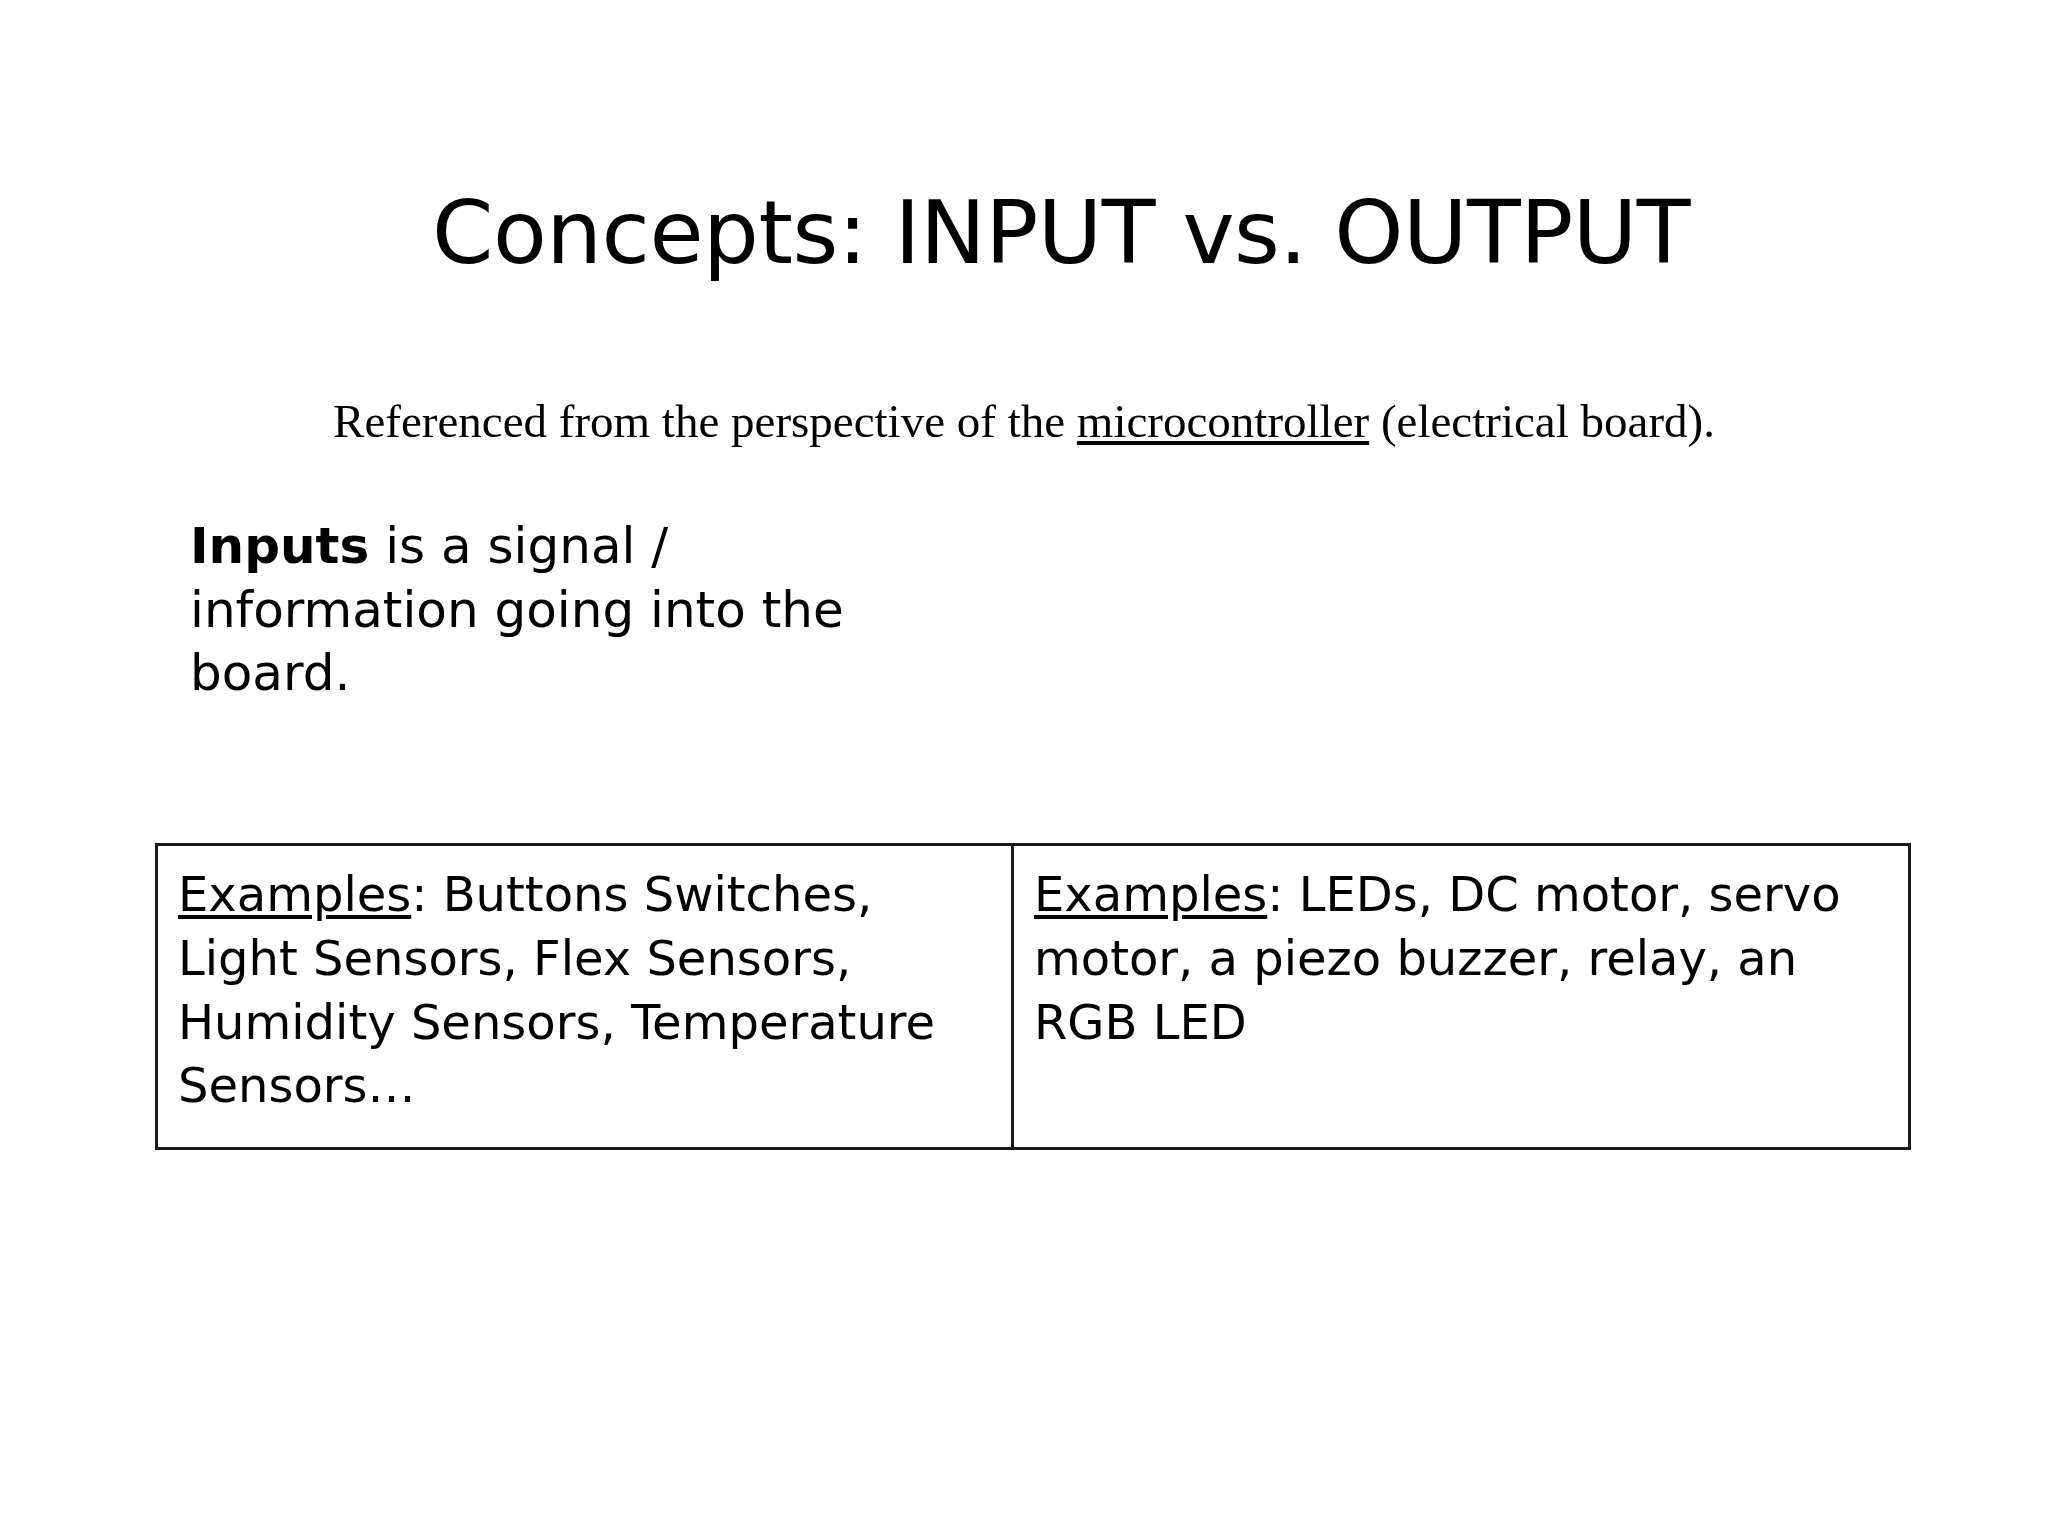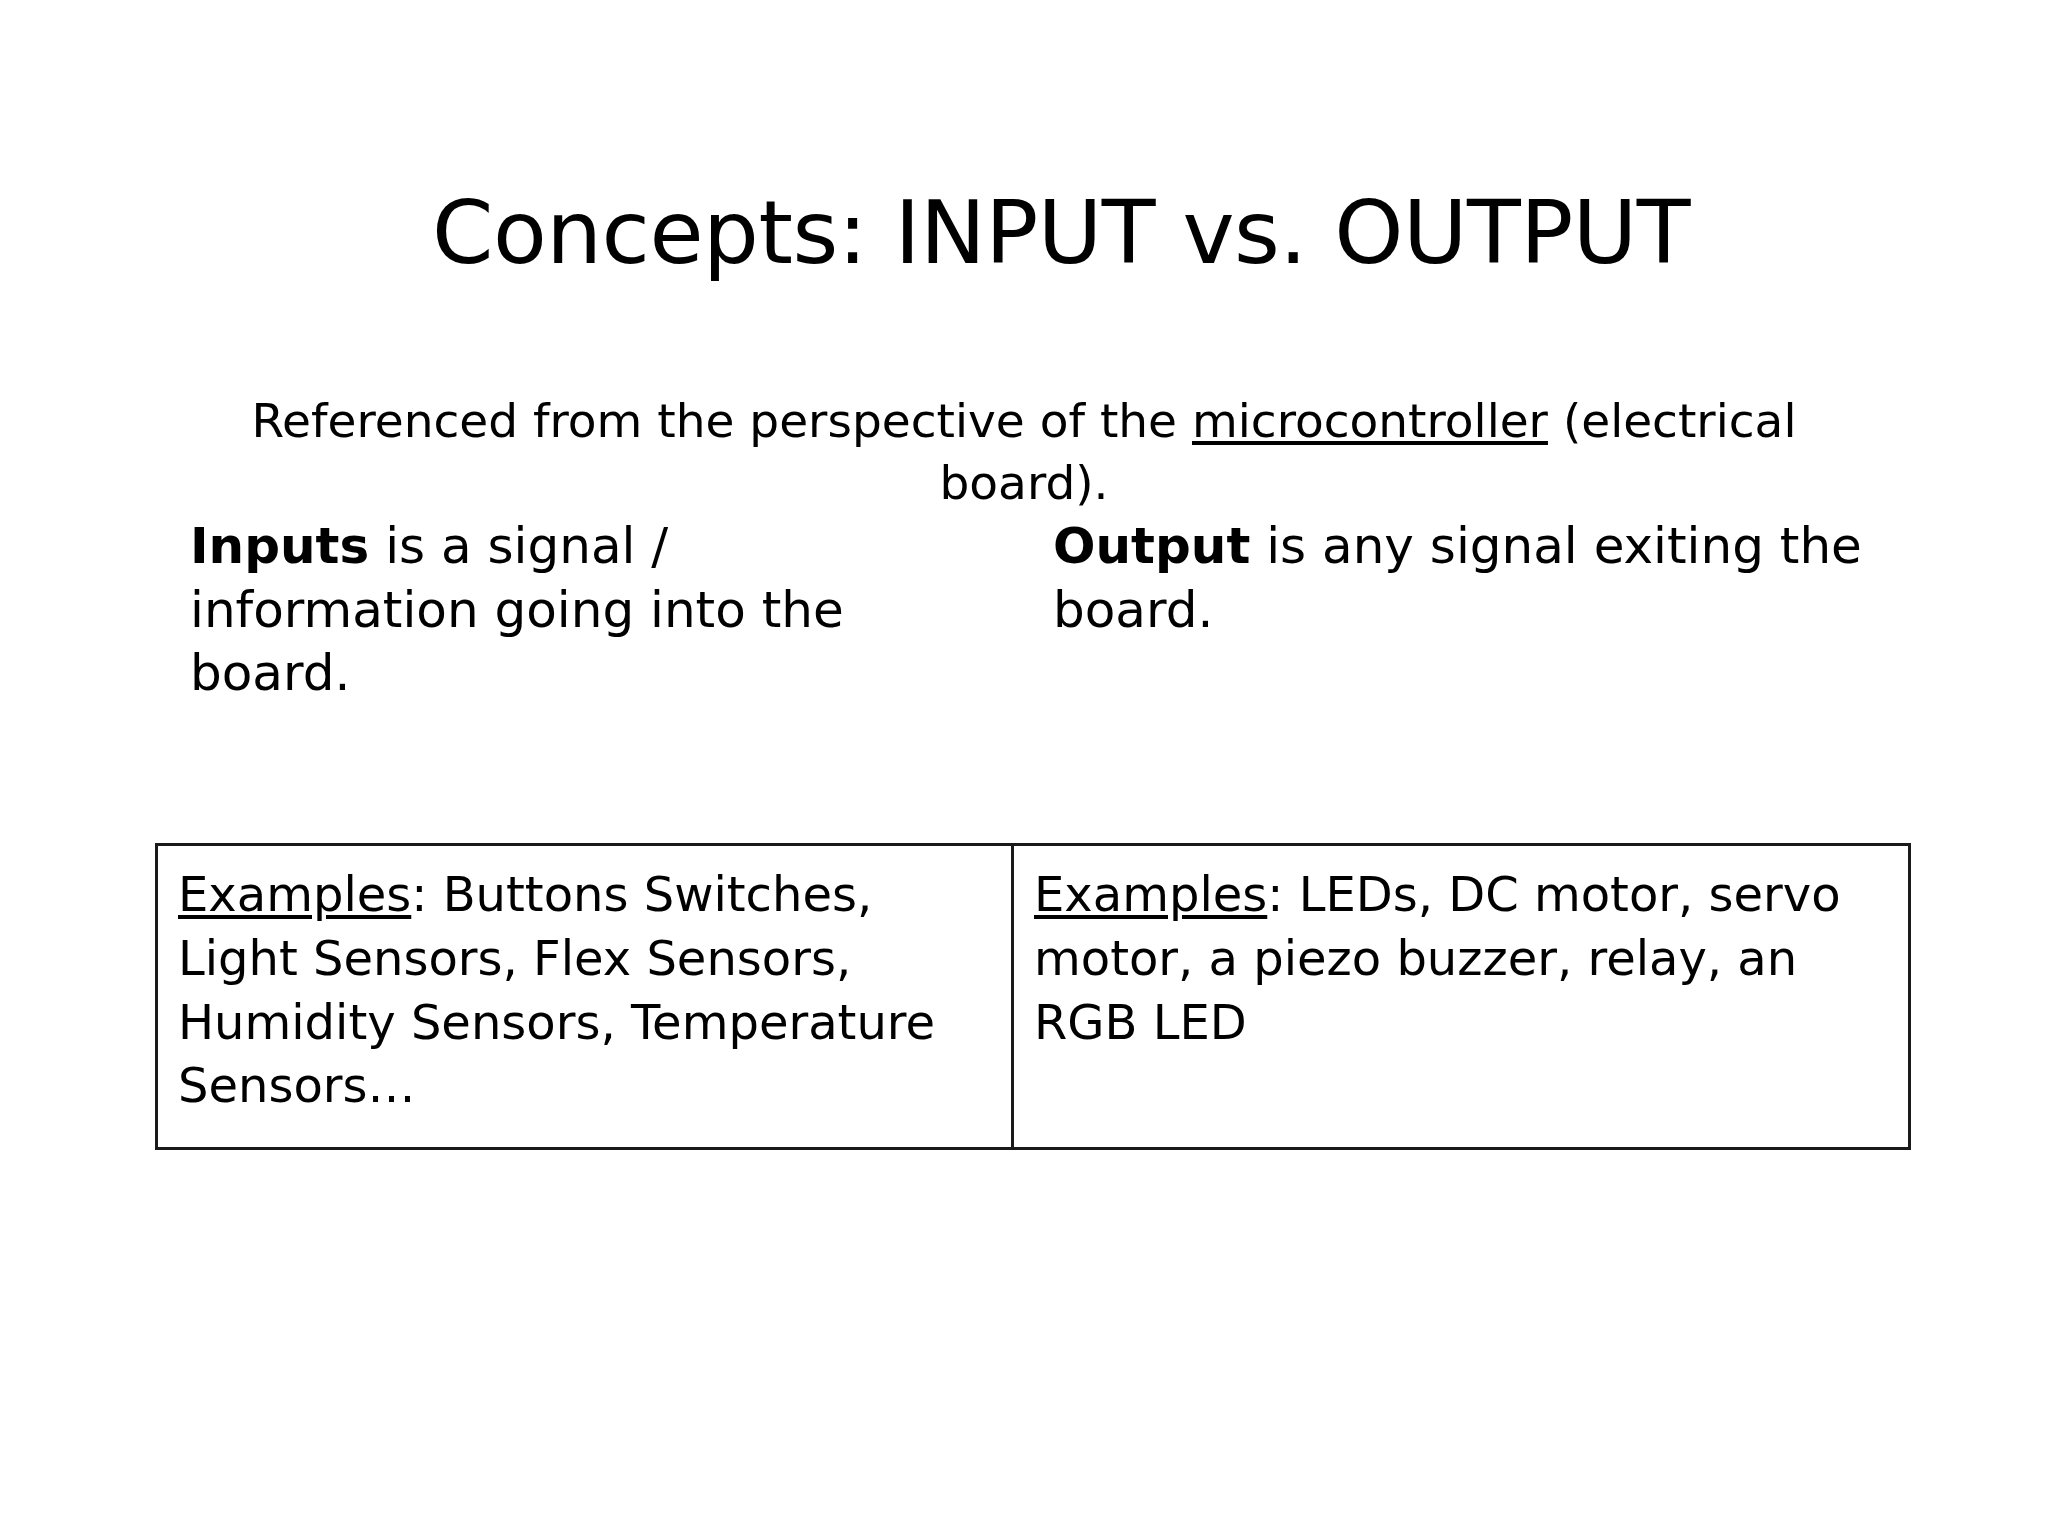--- a/index.html
+++ b/index.html
@@ -40,20 +40,21 @@
   
   .subtitle {
     position: absolute;
     left: 174px;
     top: 390px;
     width: 1700px;
     text-align: center;
     font-size: 47px;
     line-height: 1.32;
     font-weight: 400;
+    font-family: Liberation Serif, serif;
   }
   .u { text-decoration: underline; text-underline-offset: 4px; }
 
   
   .col {
     position: absolute;
     top: 515px;
     font-size: 50px;
     line-height: 1.27;
     font-weight: 400;
@@ -96,23 +97,20 @@
   <h1 class="slide-title">Concepts: INPUT vs. OUTPUT</h1>
 
   <div class="subtitle">
     <span>Referenced from the perspective of the </span><span class="u">microcontroller</span><span> (electrical board).</span>
   </div>
 
   <div class="col col-left">
     <span class="lead">Inputs</span><span> is a signal / information going into the board.</span>
   </div>
 
-  <div class="col col-right">
-    <span class="lead">Output</span><span> is any signal exiting the board.</span>
-  </div>
 
   <div class="examples-table">
     <div class="cell cell-left">
       <span class="u">Examples</span><span>: </span><span>Buttons Switches, Light Sensors, Flex Sensors, Humidity Sensors, Temperature Sensors…</span>
     </div>
     <div class="cell cell-right">
       <span class="u">Examples</span><span>: </span><span>LEDs, DC motor, servo motor, a piezo buzzer, relay, an RGB LED</span>
     </div>
   </div>
 

